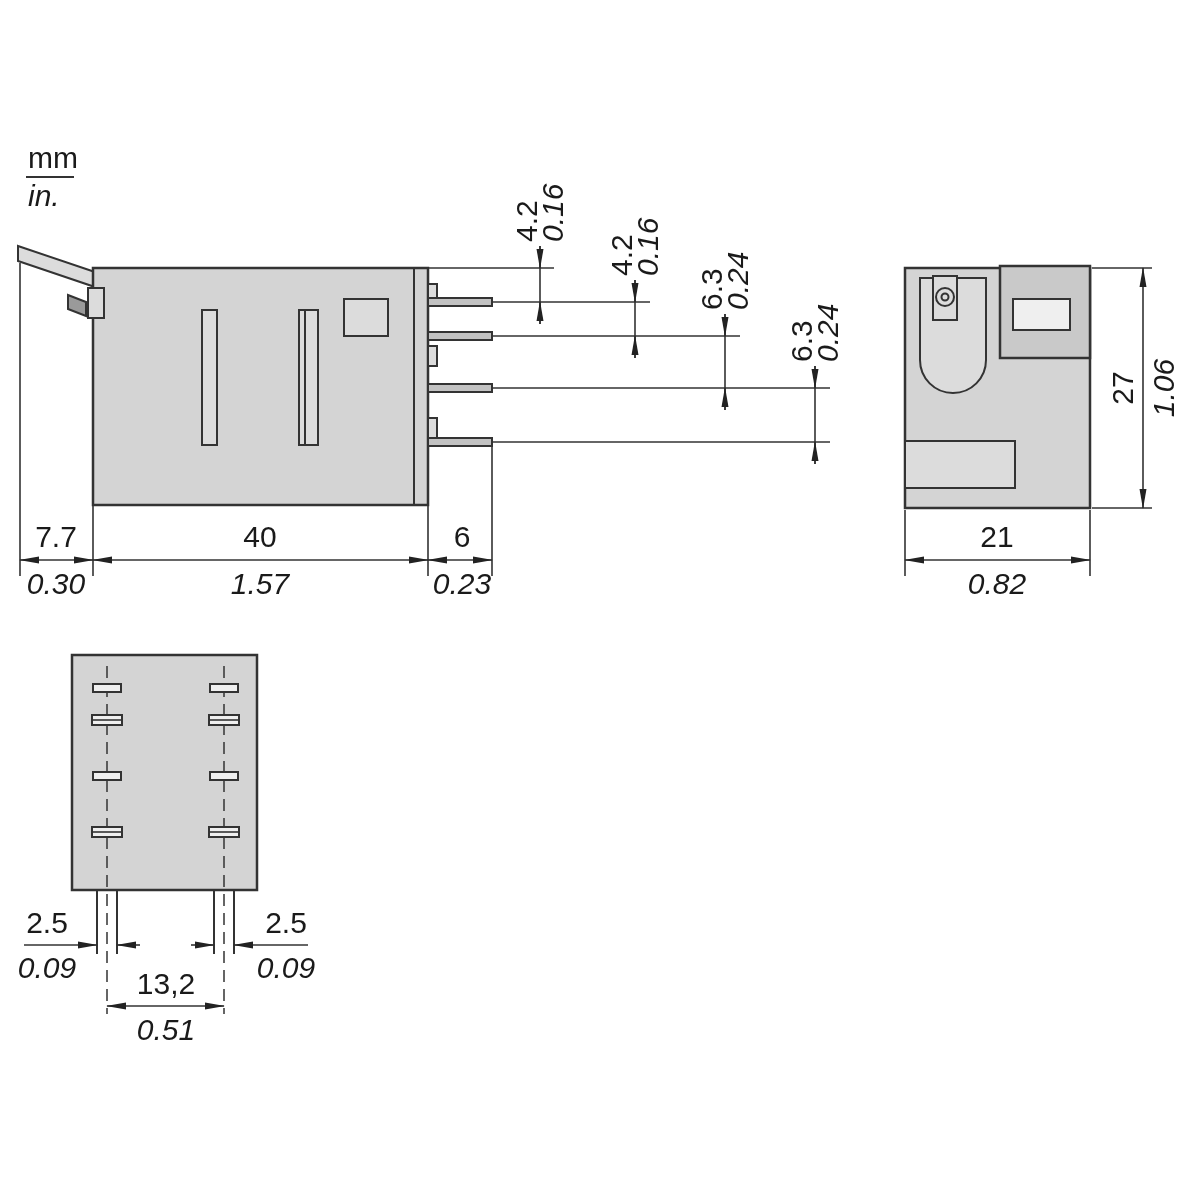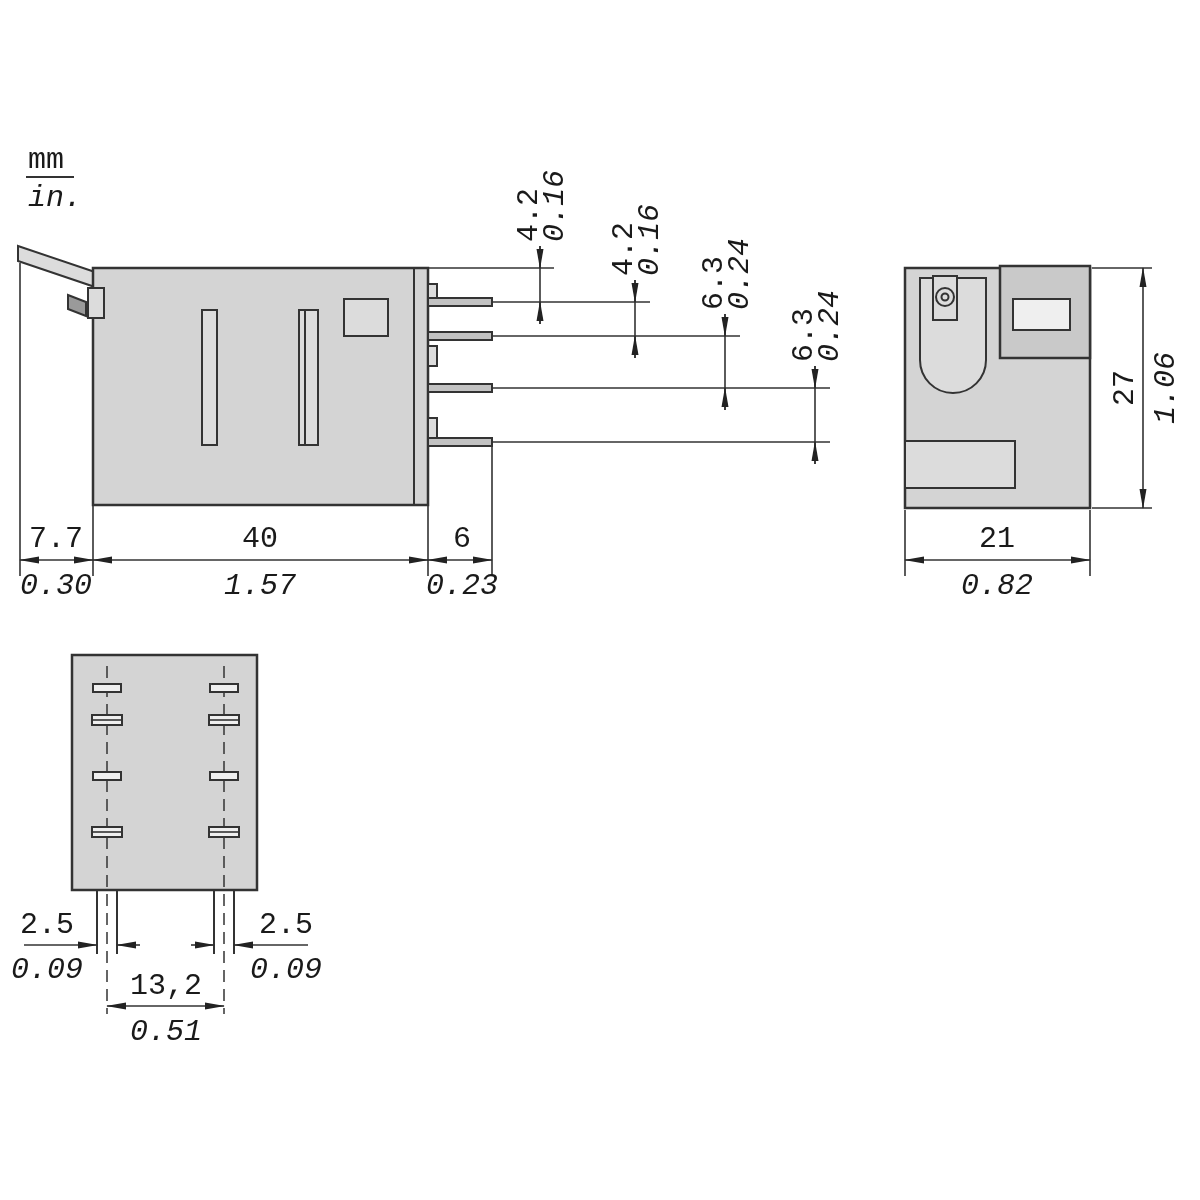--- a/index.html
+++ b/index.html
@@ -1,17 +1,17 @@
 <!DOCTYPE html>
 <html><head>
 <meta charset="utf-8">
 <style>
   html,body{margin:0;padding:0;background:#ffffff;}
   .stage{width:1200px;height:1200px;position:relative;background:#fff;
-         font-family:Liberation Mono, monospace;}
+         font-family:Liberation Sans, sans-serif;}
   svg{display:block;}
   .outline{fill:#d4d4d4;stroke:#333;stroke-width:2.5;}
   .detail{fill:#dcdcdc;stroke:#333;stroke-width:2;}
   .detail-light{fill:#efefef;stroke:#333;stroke-width:2;}
   .pin{fill:#c2c2c2;stroke:#333;stroke-width:2;}
   .dimline{stroke:#333;stroke-width:1.6;fill:none;}
   .dash{stroke:#333;stroke-width:1.5;fill:none;stroke-dasharray:12 7;}
   .thin{stroke:#333;stroke-width:2;fill:none;}
   text{fill:#1a1a1a;font-size:30px;}
   .it{font-style:italic;}

